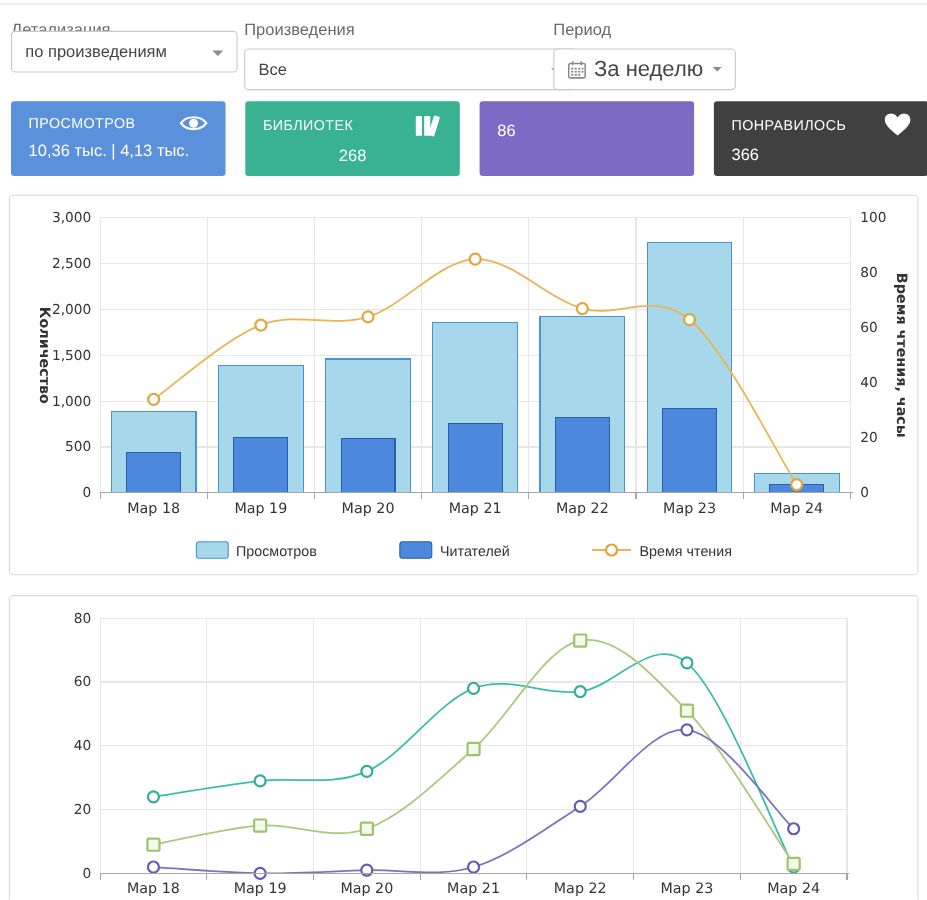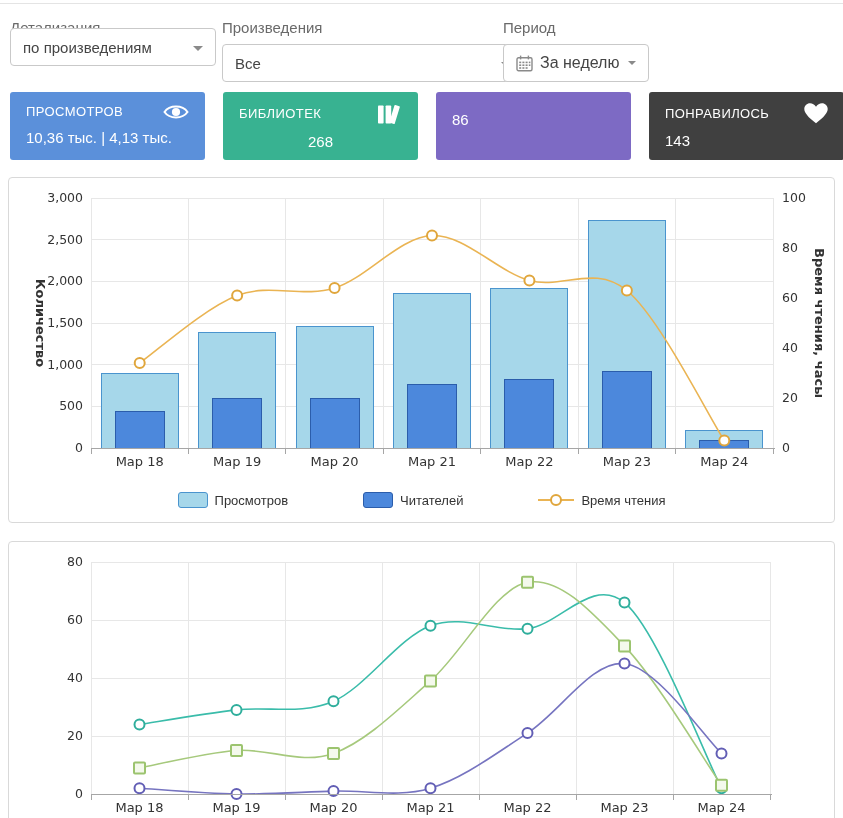--- a/index.html
+++ b/index.html
@@ -7,21 +7,21 @@
               font-family:"Liberation Sans",sans-serif; position:relative; }
   .abs { position:absolute; }
   .top-rule { top:3px; left:0; width:843px; border-top:1px solid #e4e4e4; }
   .filter-label { font-size:15px; color:#6a6a6a; display:block; }
   .select { background:#fff; border:1px solid #c9c9c9; border-radius:4px; height:38px;
             display:flex; align-items:center; padding:0 30px 0 12px; font-size:15px;
             color:#454545; cursor:pointer; }
   .caret { width:0; height:0; border-left:5px solid transparent; border-right:5px solid transparent;
            border-top:5px solid #8a8a8a; position:absolute; right:12px; top:17px; }
   .period-btn { background:#fff; border:1px solid #c9c9c9; border-radius:4px; height:38px;
-                display:flex; align-items:center; gap:7px; padding:0 12px; font-size:16px;
+                display:flex; align-items:center; gap:7px; padding:0 12px; font-size:20px;
                 color:#454545; cursor:pointer; }
   .period-caret { width:0; height:0; border-left:4px solid transparent; border-right:4px solid transparent;
                   border-top:4px solid #8a8a8a; margin-left:2px; }
   .card { position:absolute; top:92px; height:68px; width:195px; border-radius:3px;
           color:#fff; padding:11px 16px 0 16px; }
   .card-head { display:flex; justify-content:space-between; align-items:center;
                font-size:13px; letter-spacing:.4px; line-height:18px; }
   .card-value { font-size:15px; margin-top:8px; }
   .panel { position:absolute; left:8px; width:827px; background:#fff;
            border:1px solid #d9d9d9; border-radius:4px; }
@@ -103,21 +103,21 @@
   <div class="card-value">86</div>
 </div>
 
 <div class="card" style="left: 649px; background-color: #404040;">
   <div class="card-head">
     <span>ПОНРАВИЛОСЬ</span>
     <svg width="24" height="21" viewBox="0 0 24 21">
       <path d="M12 20.2 C4.2 14.2 0.3 9.7 0.3 5.9 C0.3 2.7 2.9 0.2 6 0.2 C8.4 0.2 10.6 1.6 12 3.8 C13.4 1.6 15.6 0.2 18 0.2 C21.1 0.2 23.7 2.7 23.7 5.9 C23.7 9.7 19.8 14.2 12 20.2 Z" fill="#fff"></path>
     </svg>
   </div>
-  <div class="card-value">143</div>
+  <div class="card-value">366</div>
 </div>
 
 <div id="panel1" class="panel">
   <div id="chart1"><svg width="825" height="344">
         <defs>
           <clipPath id="clip1">
             <rect x="82" y="12" width="682" height="258"></rect>
           </clipPath>
         </defs>
         <line x1="82" y1="20" x2="82" y2="270" stroke="#e7e7e7" shape-rendering="crispEdges"></line>

